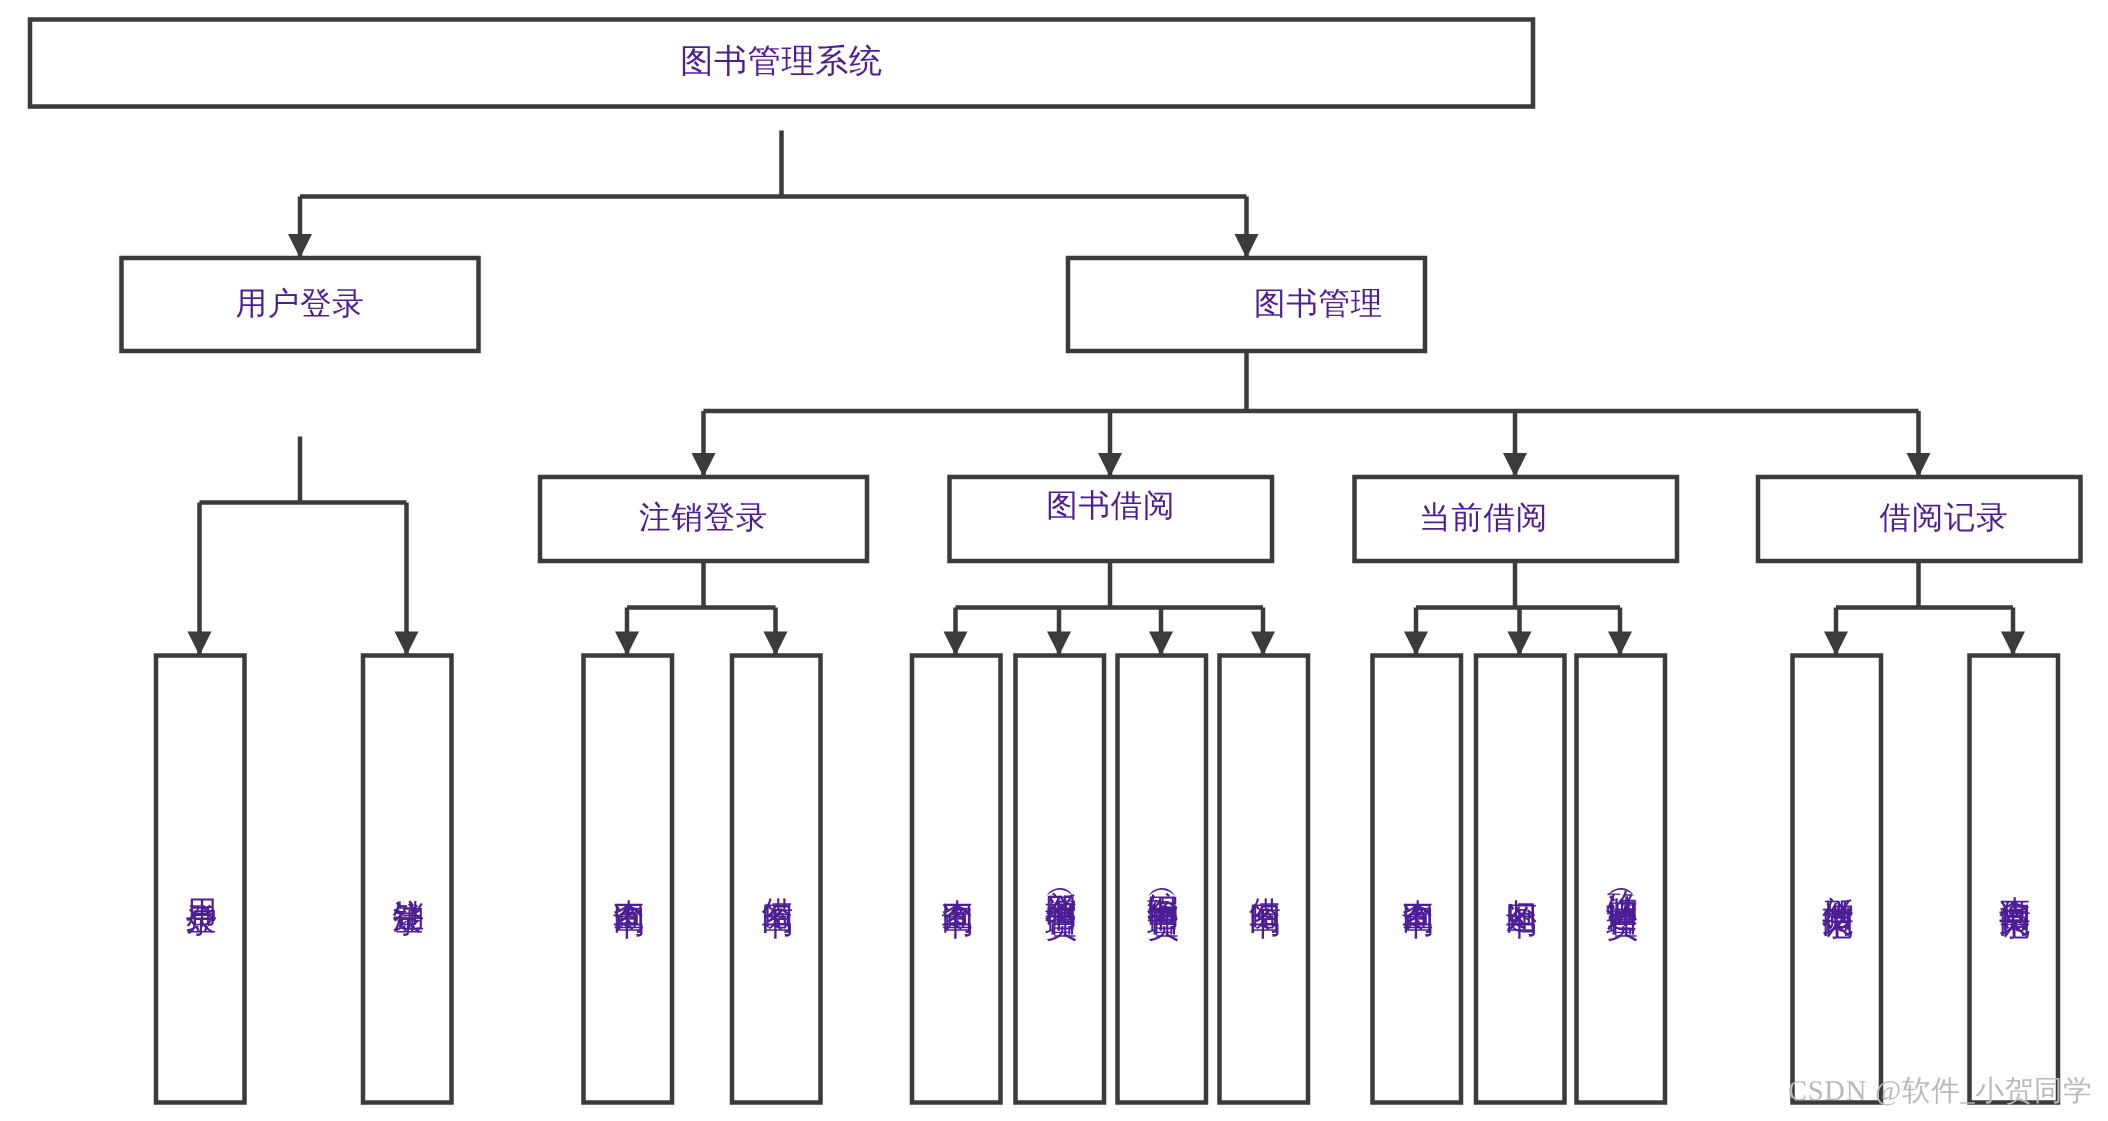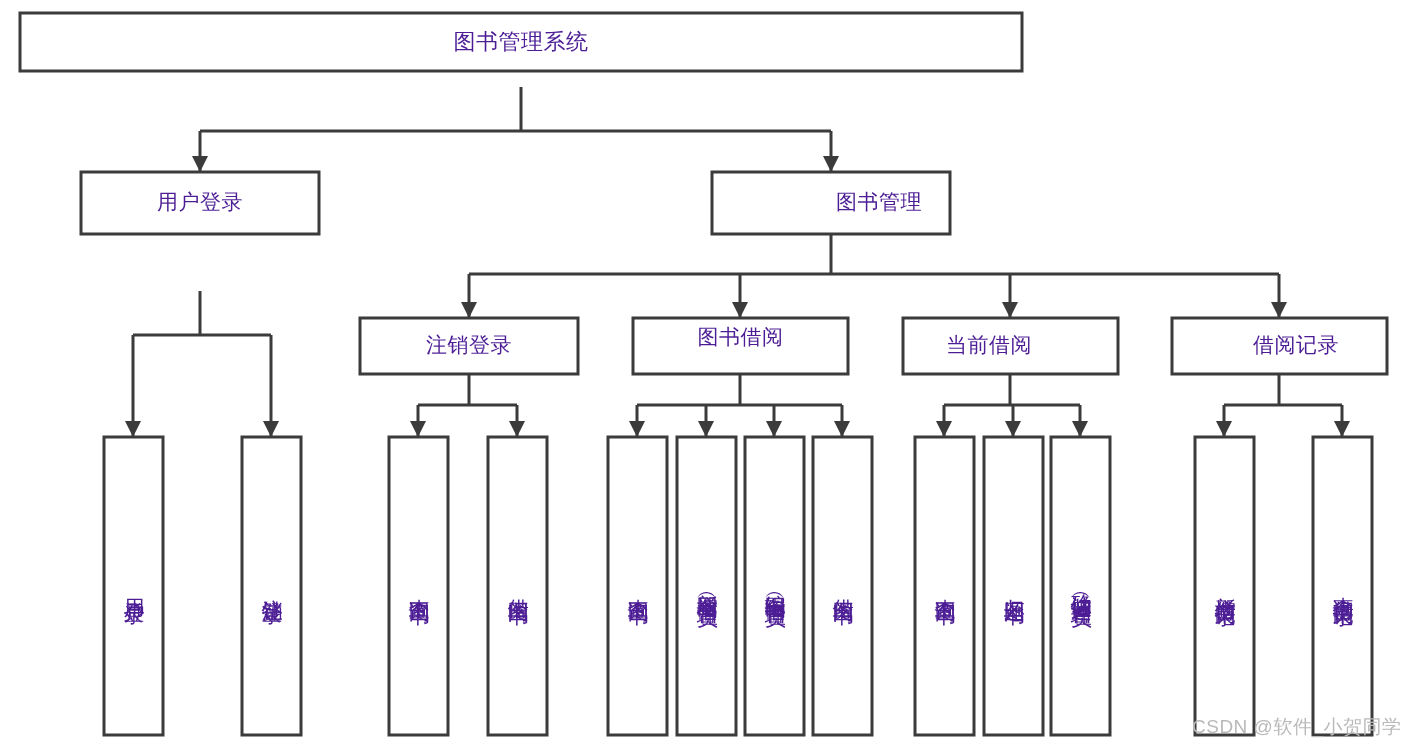--- a/index.html
+++ b/index.html
@@ -58,21 +58,21 @@
     text-orientation: upright;
     letter-spacing: 2px;
     font-size: 21px;
   }
   .node-label.root {
     font-size: 22px;
   }
   .watermark {
     position: absolute;
     color: #b9b9b9;
-    font-family: Liberation Sans, sans-serif;
+    font-family: Liberation Serif, serif;
     font-size: 19px;
     letter-spacing: 0.5px;
     white-space: nowrap;
     pointer-events: none;
   }
 </style>
 </head>
 <body>
 
 <div id="diagram-root">

